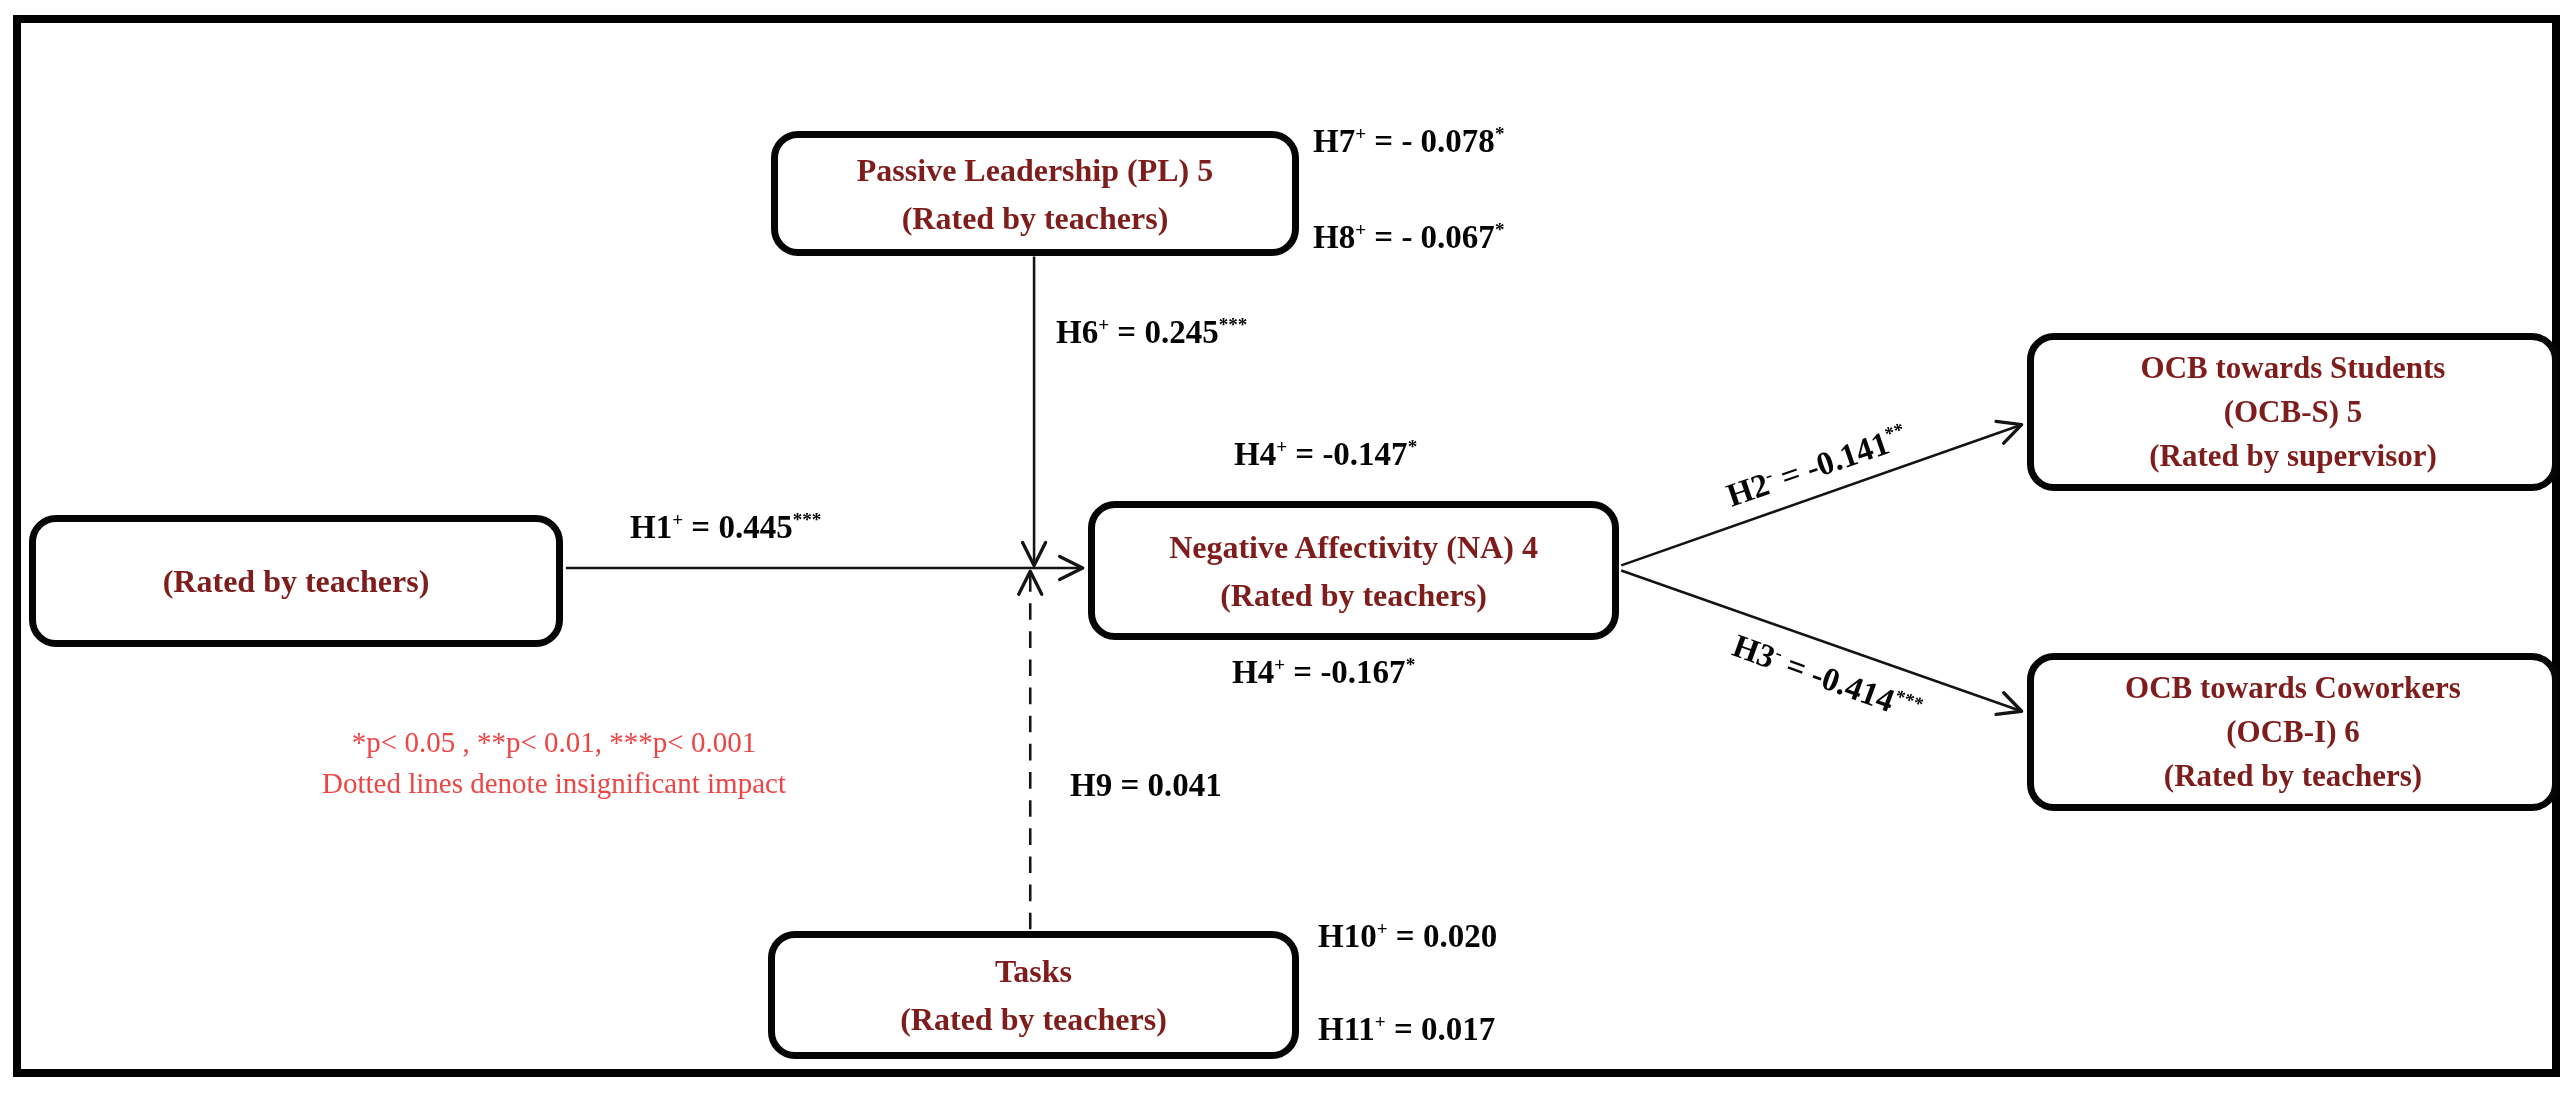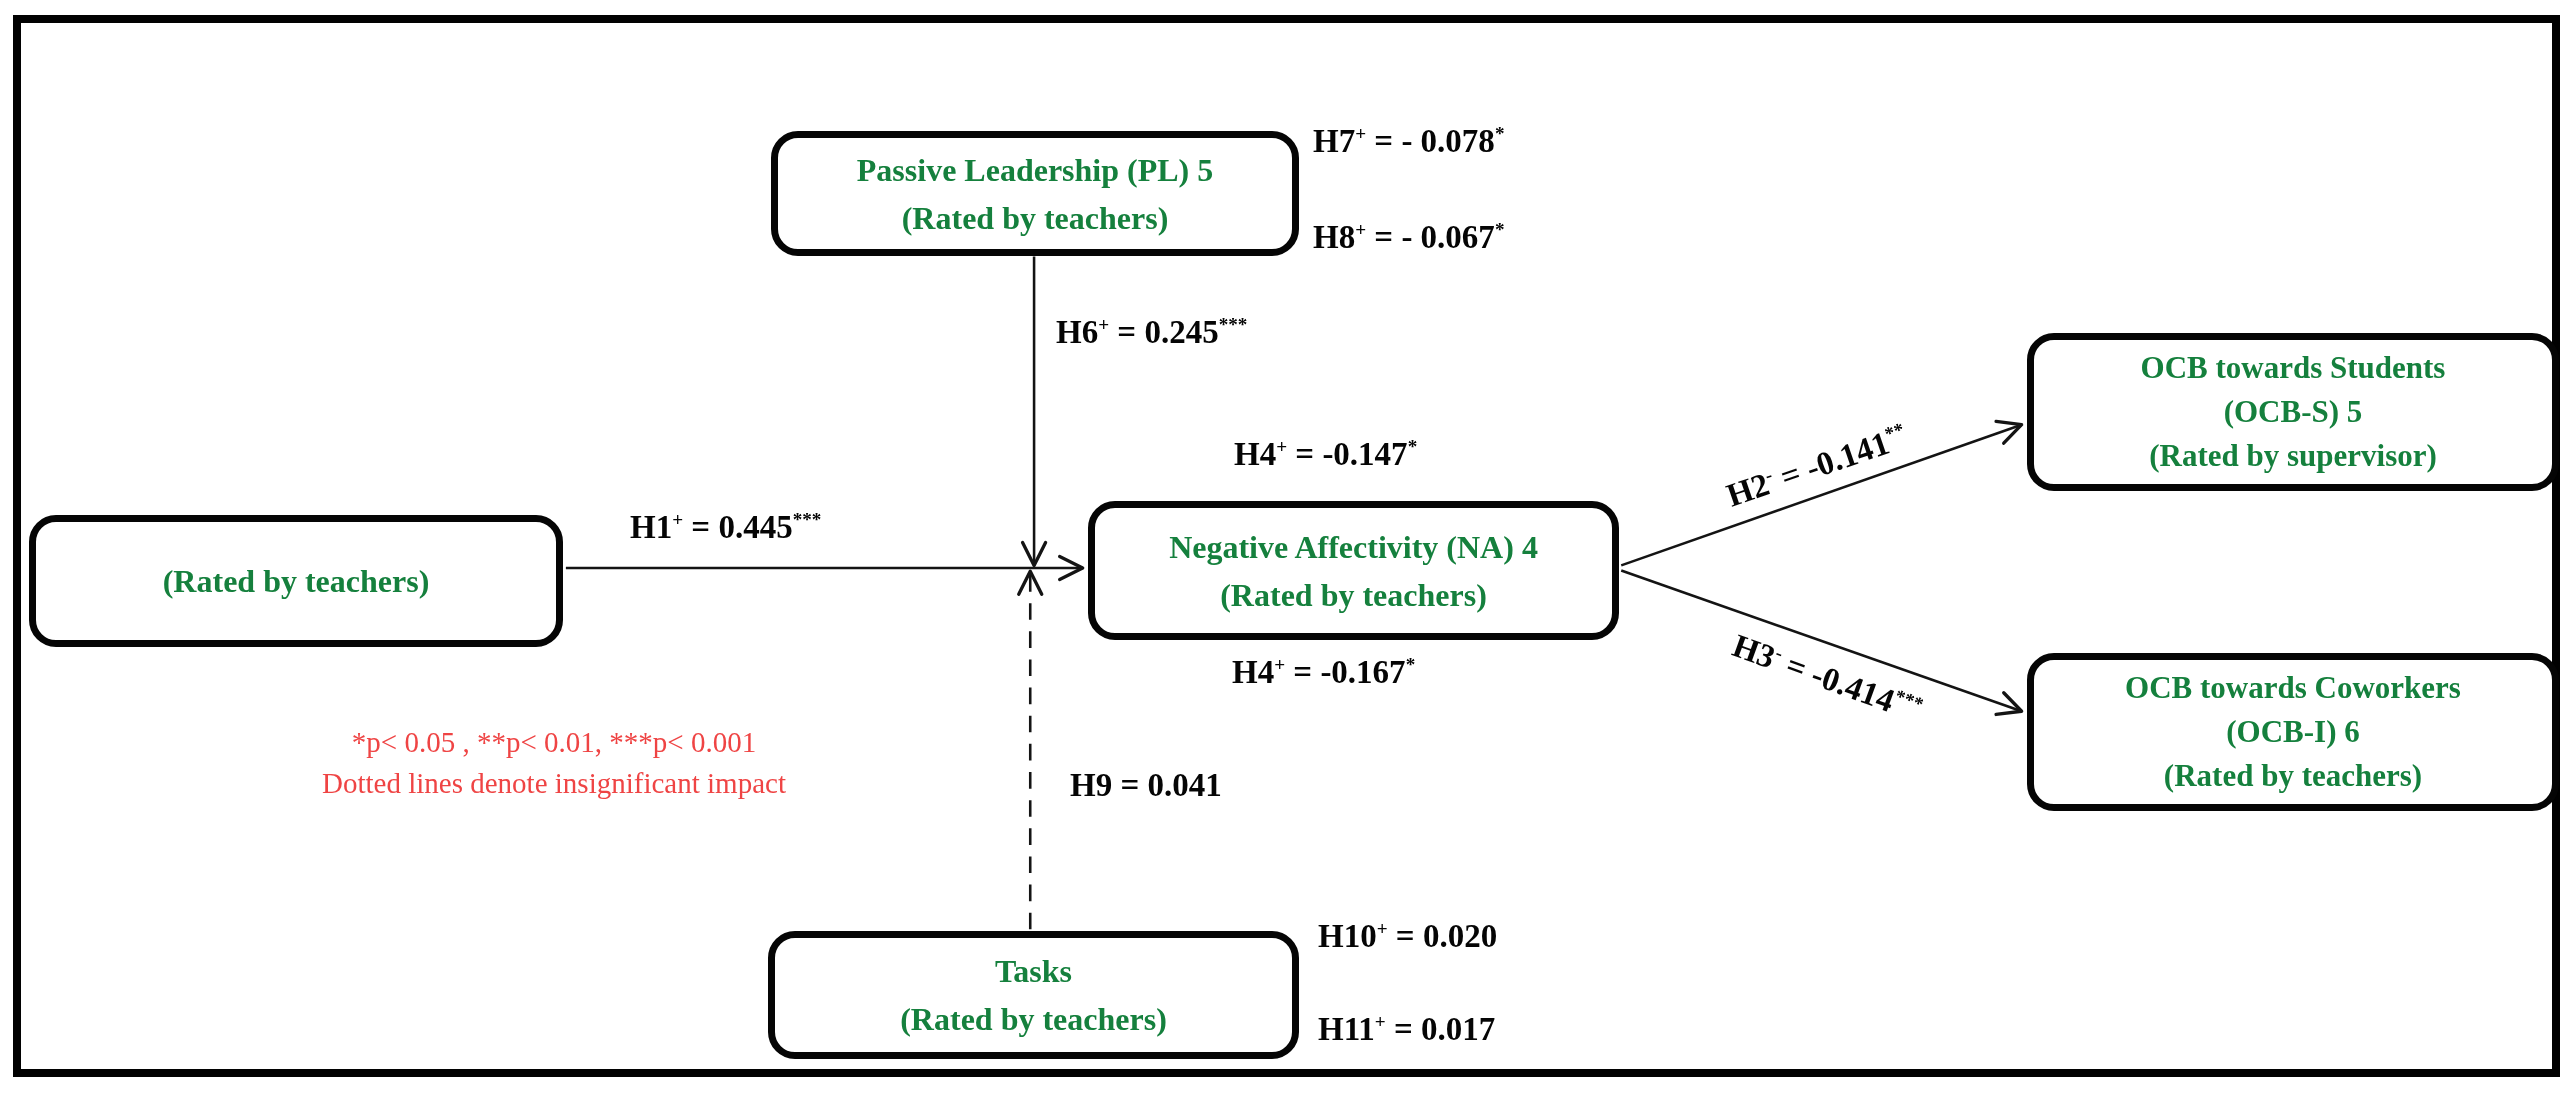--- a/index.html
+++ b/index.html
@@ -30,21 +30,21 @@
     position: absolute;
     border: 7.7px solid #050505;
     border-radius: 27px;
     background: #ffffff;
     display: flex;
     flex-direction: column;
     justify-content: center;
     align-items: center;
     text-align: center;
     font-weight: bold;
-    color: #15803d;
+    color: #7f1d1d;
     font-size: 32px;
     line-height: 1.5;
     box-sizing: border-box;
     padding: 2.6px 6.4px;
     font-family: Liberation Serif, serif;
   }
   .box.three {
     font-size: 31px;
     line-height: 1.42;
   }

